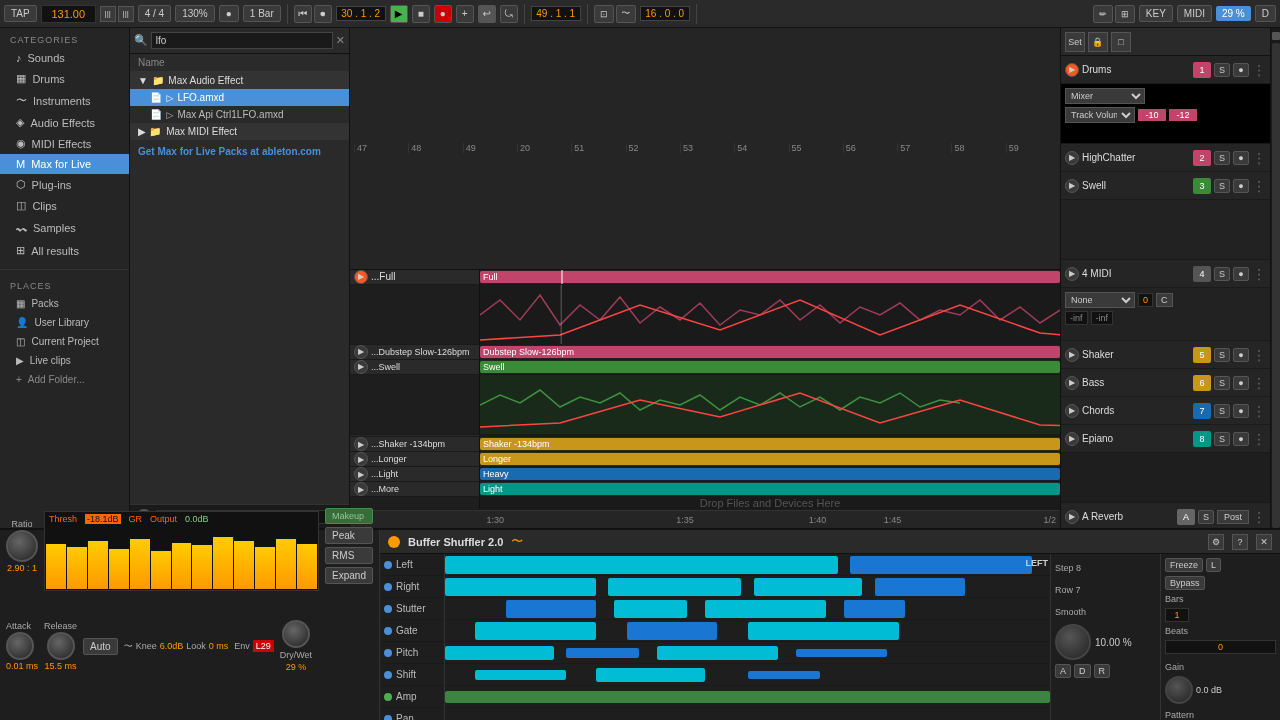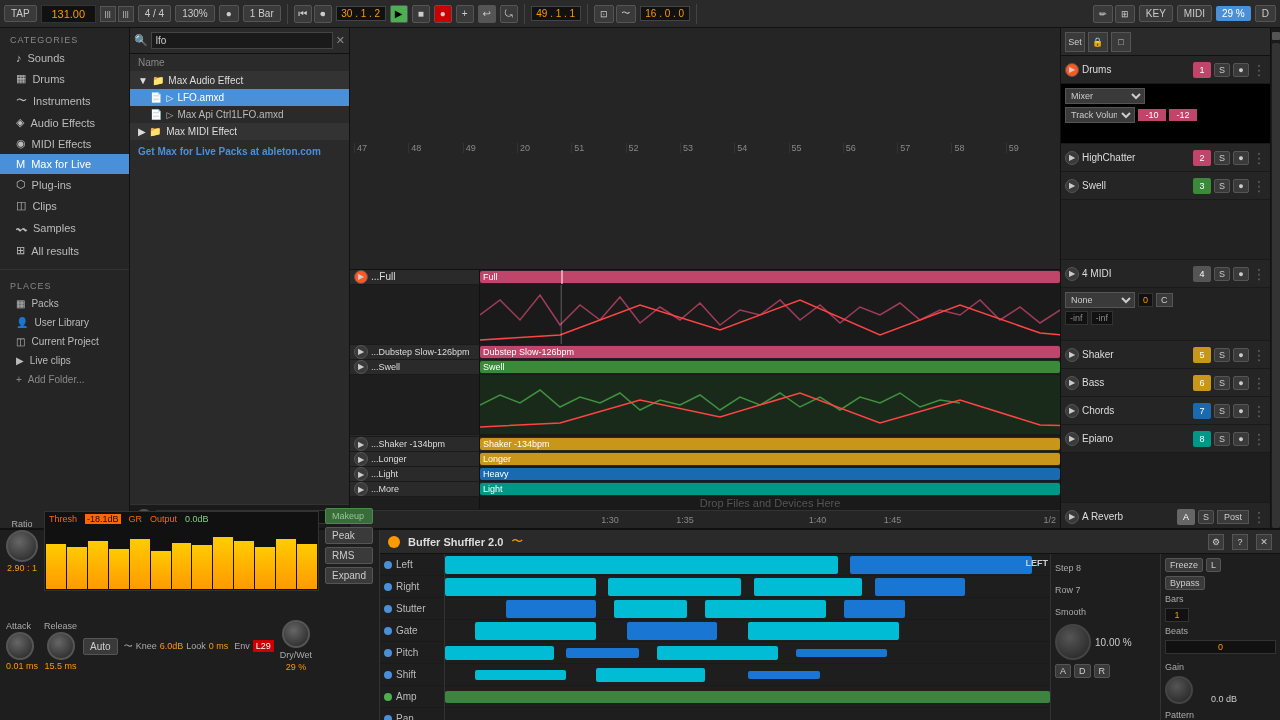--- a/index.html
+++ b/index.html
@@ -706,21 +706,21 @@
         <div style="width:130px;flex-shrink:0;border-right:1px solid #111;background:#1e1e1e"></div>
         <div style="flex:1;background:#1a1a1a;display:flex;align-items:center;justify-content:center">
           <span style="font-size:11px;color:#555">Drop Files and Devices Here</span>
         </div>
       </div>
 
     </div>
 
     <div style="height:18px;background:#252525;border-top:1px solid #333;display:flex;align-items:center;padding:0 4px;font-size:9px;color:#888;gap:0">
       <div style="flex:1;text-align:left">1:25</div>
-      <div style="flex:1;text-align:right">1:30</div>
+      <div style="flex:1;text-align:left">1:30</div>
       <div style="flex:1;text-align:center">1:35</div>
       <div style="flex:1;text-align:center">1:40</div>
       <div style="flex:1;text-align:left">1:45</div>
       <div style="width:40px;text-align:right">1/2</div>
     </div>
   </div>
 
   <div id="right-controls" style="width:210px;background:#252525;border-left:1px solid #111;flex-shrink:0;overflow-y:auto">
 
     <div style="height:28px;background:#2a2a2a;border-bottom:1px solid #111;display:flex;align-items:center;padding:0 4px;gap:3px">
@@ -1059,21 +1059,21 @@
             <div class="bs-btn">Bypass</div>
           </div>
           <div style="font-size:9px;color:#aaa">Bars</div>
           <div style="display:flex;gap:3px;align-items:center">
             <div class="bs-ctrl-val">1</div>
           </div>
           <div style="font-size:9px;color:#aaa">Beats</div>
           <div class="bs-ctrl-val">0</div>
 
           <div style="font-size:9px;color:#aaa;margin-top:4px">Gain</div>
-          <div style="display:flex;align-items:flex-end;gap:18px">
+          <div style="display:flex;align-items:center;gap:3px">
             <div style="width:28px;height:28px;border-radius:50%;background:radial-gradient(circle at 40% 35%,#555,#222);border:2px solid #444;cursor:pointer"></div>
             <span style="font-size:9px;color:#ccc">0.0 dB</span>
           </div>
 
           <div style="font-size:9px;color:#aaa;margin-top:2px">Pattern</div>
 
         </div>
 
       </div>
 

